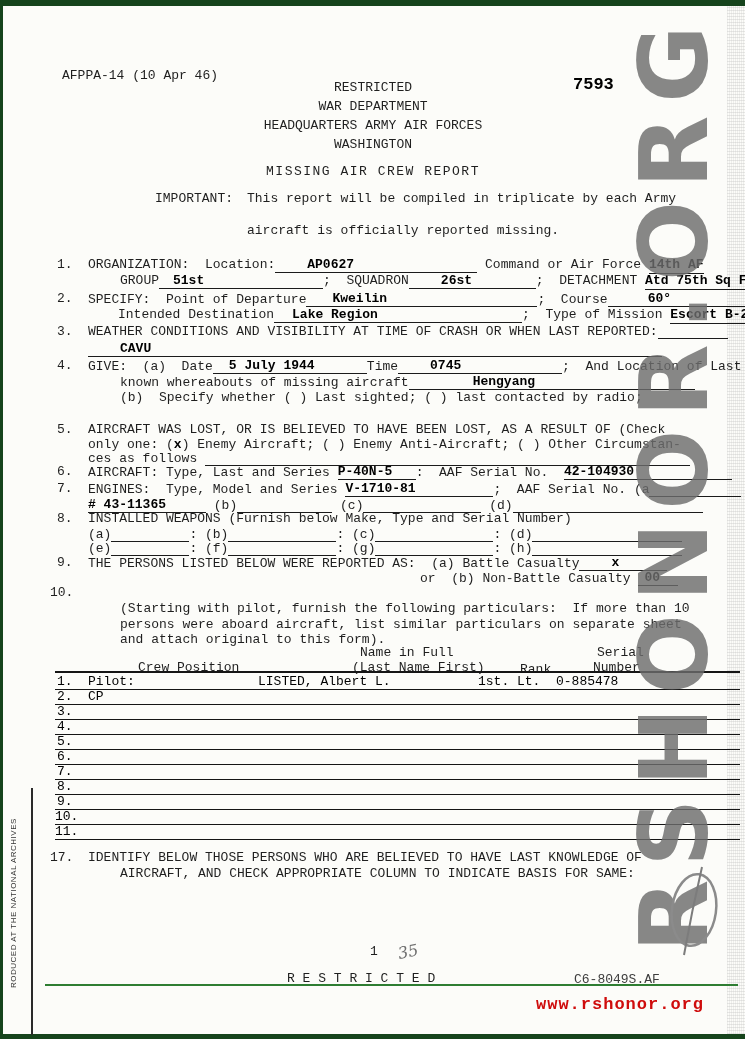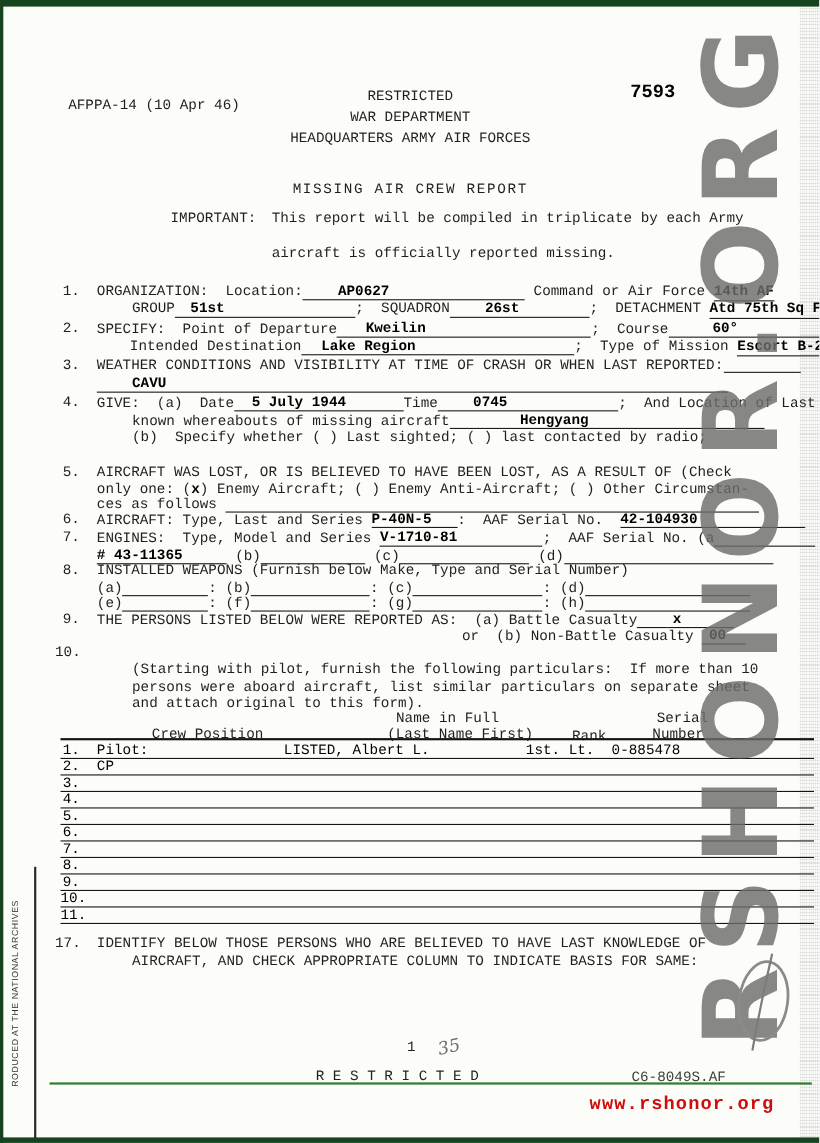--- a/index.html
+++ b/index.html
@@ -49,24 +49,25 @@
 <div class="page">
 
   <div class="edge edge-top"></div>
   <div class="edge edge-left"></div>
   <div class="edge edge-bottom"></div>
   <div class="edge-right"></div>
   <div class="green-line"></div>
   <div class="divider"></div>
   <div class="marginnote">RODUCED AT THE NATIONAL ARCHIVES</div>
 
-  <div class="t" style="left:62px;top:88px;">AFPPA-14 (10 Apr 46)</div>
+  <div class="t" style="left:62px;top:68px;">AFPPA-14 (10 Apr 46)</div>
   <div class="t ctr" style="left:233px;top:80px;width:280px;">RESTRICTED</div>
   <div class="t ctr" style="left:233px;top:99px;width:280px;">WAR DEPARTMENT</div>
   <div class="t ctr" style="left:233px;top:118px;width:280px;">HEADQUARTERS ARMY AIR FORCES</div>
+  <div class="t ctr" style="left:233px;top:137px;width:280px;">WASHINGTON</div>
   <div class="t stamp" style="left:573px;top:75px;">7593</div>
   <div class="t ctr title" style="left:233px;top:164px;width:280px;">MISSING AIR CREW REPORT</div>
   <div class="t" style="left:155px;top:191px;">IMPORTANT:</div>
   <div class="t" style="left:247px;top:191px;">This report will be compiled in triplicate by each Army</div>
   <div class="t" style="left:247px;top:223px;">aircraft is officially reported missing.</div>
 
   <div class="t" style="left:57px;top:257px;">1.</div>
   <div class="t" style="left:88px;top:257px;"><span>ORGANIZATION:  Location:</span><span class="v u blk" style="width:170px;padding-left:32px;">AP0627</span> <span>Command or Air Force</span> <span class="v u">14th AF</span></div>
   <div class="t" style="left:120px;top:273px;"><span>GROUP</span><span class="v u blk" style="width:150px;padding-left:14px;">51st</span><span>;  SQUADRON</span><span class="v u blk" style="width:95px;padding-left:32px;">26st</span><span>;  DETACHMENT</span> <span class="v u">Atd 75th Sq F</span></div>
 

